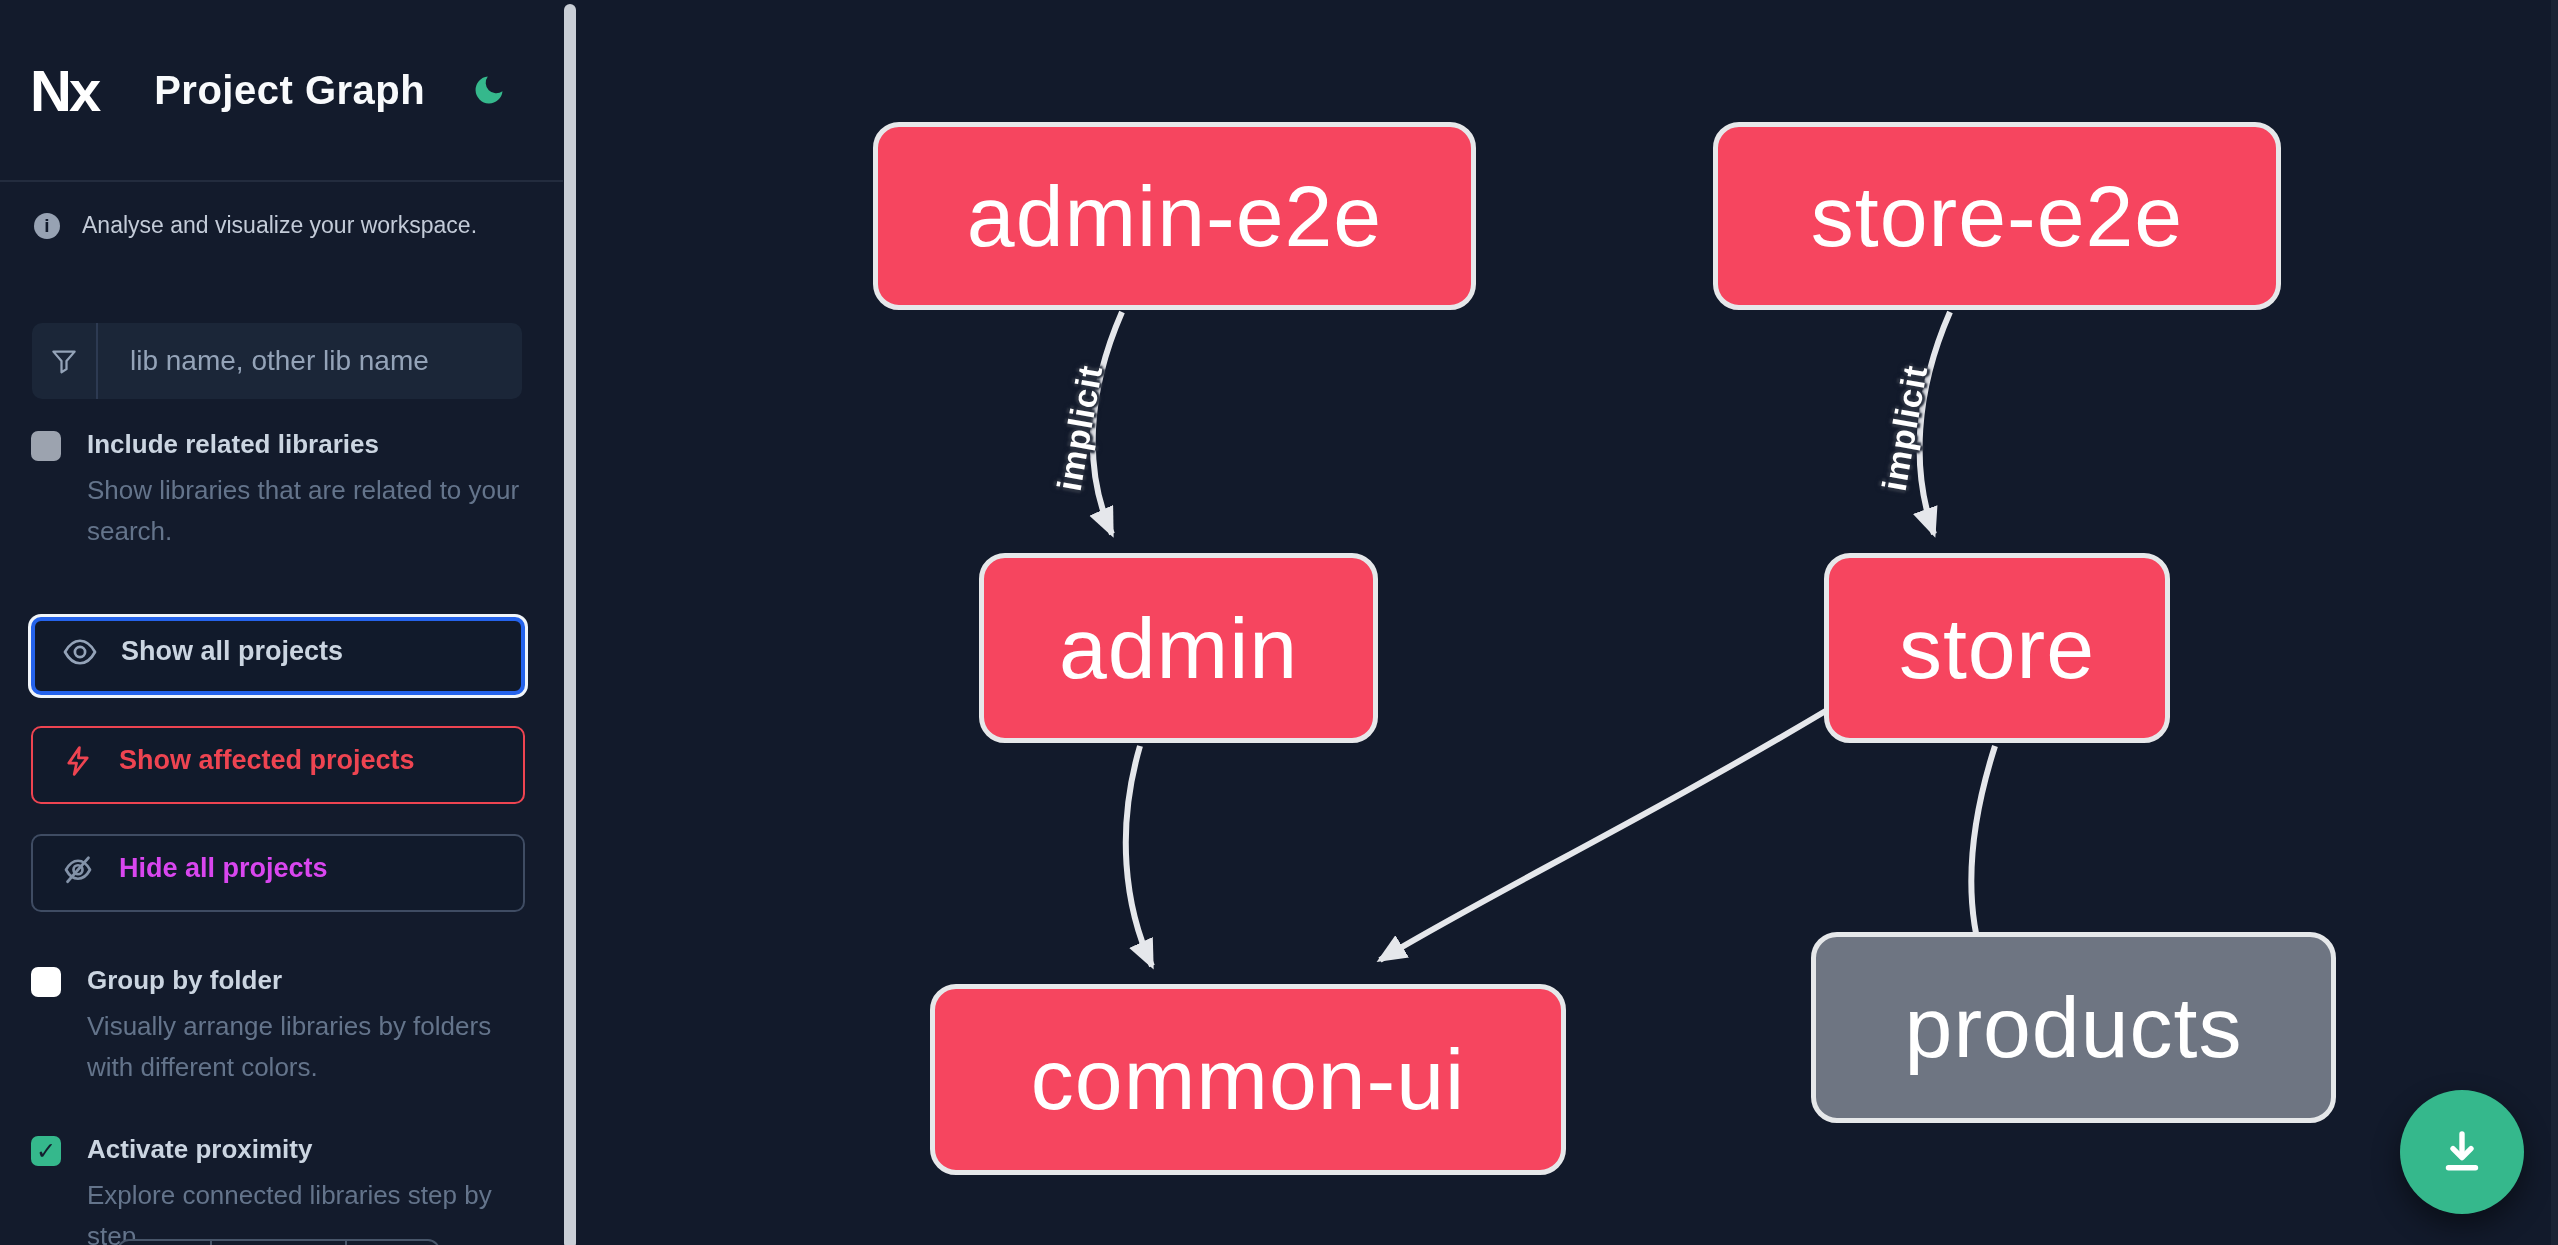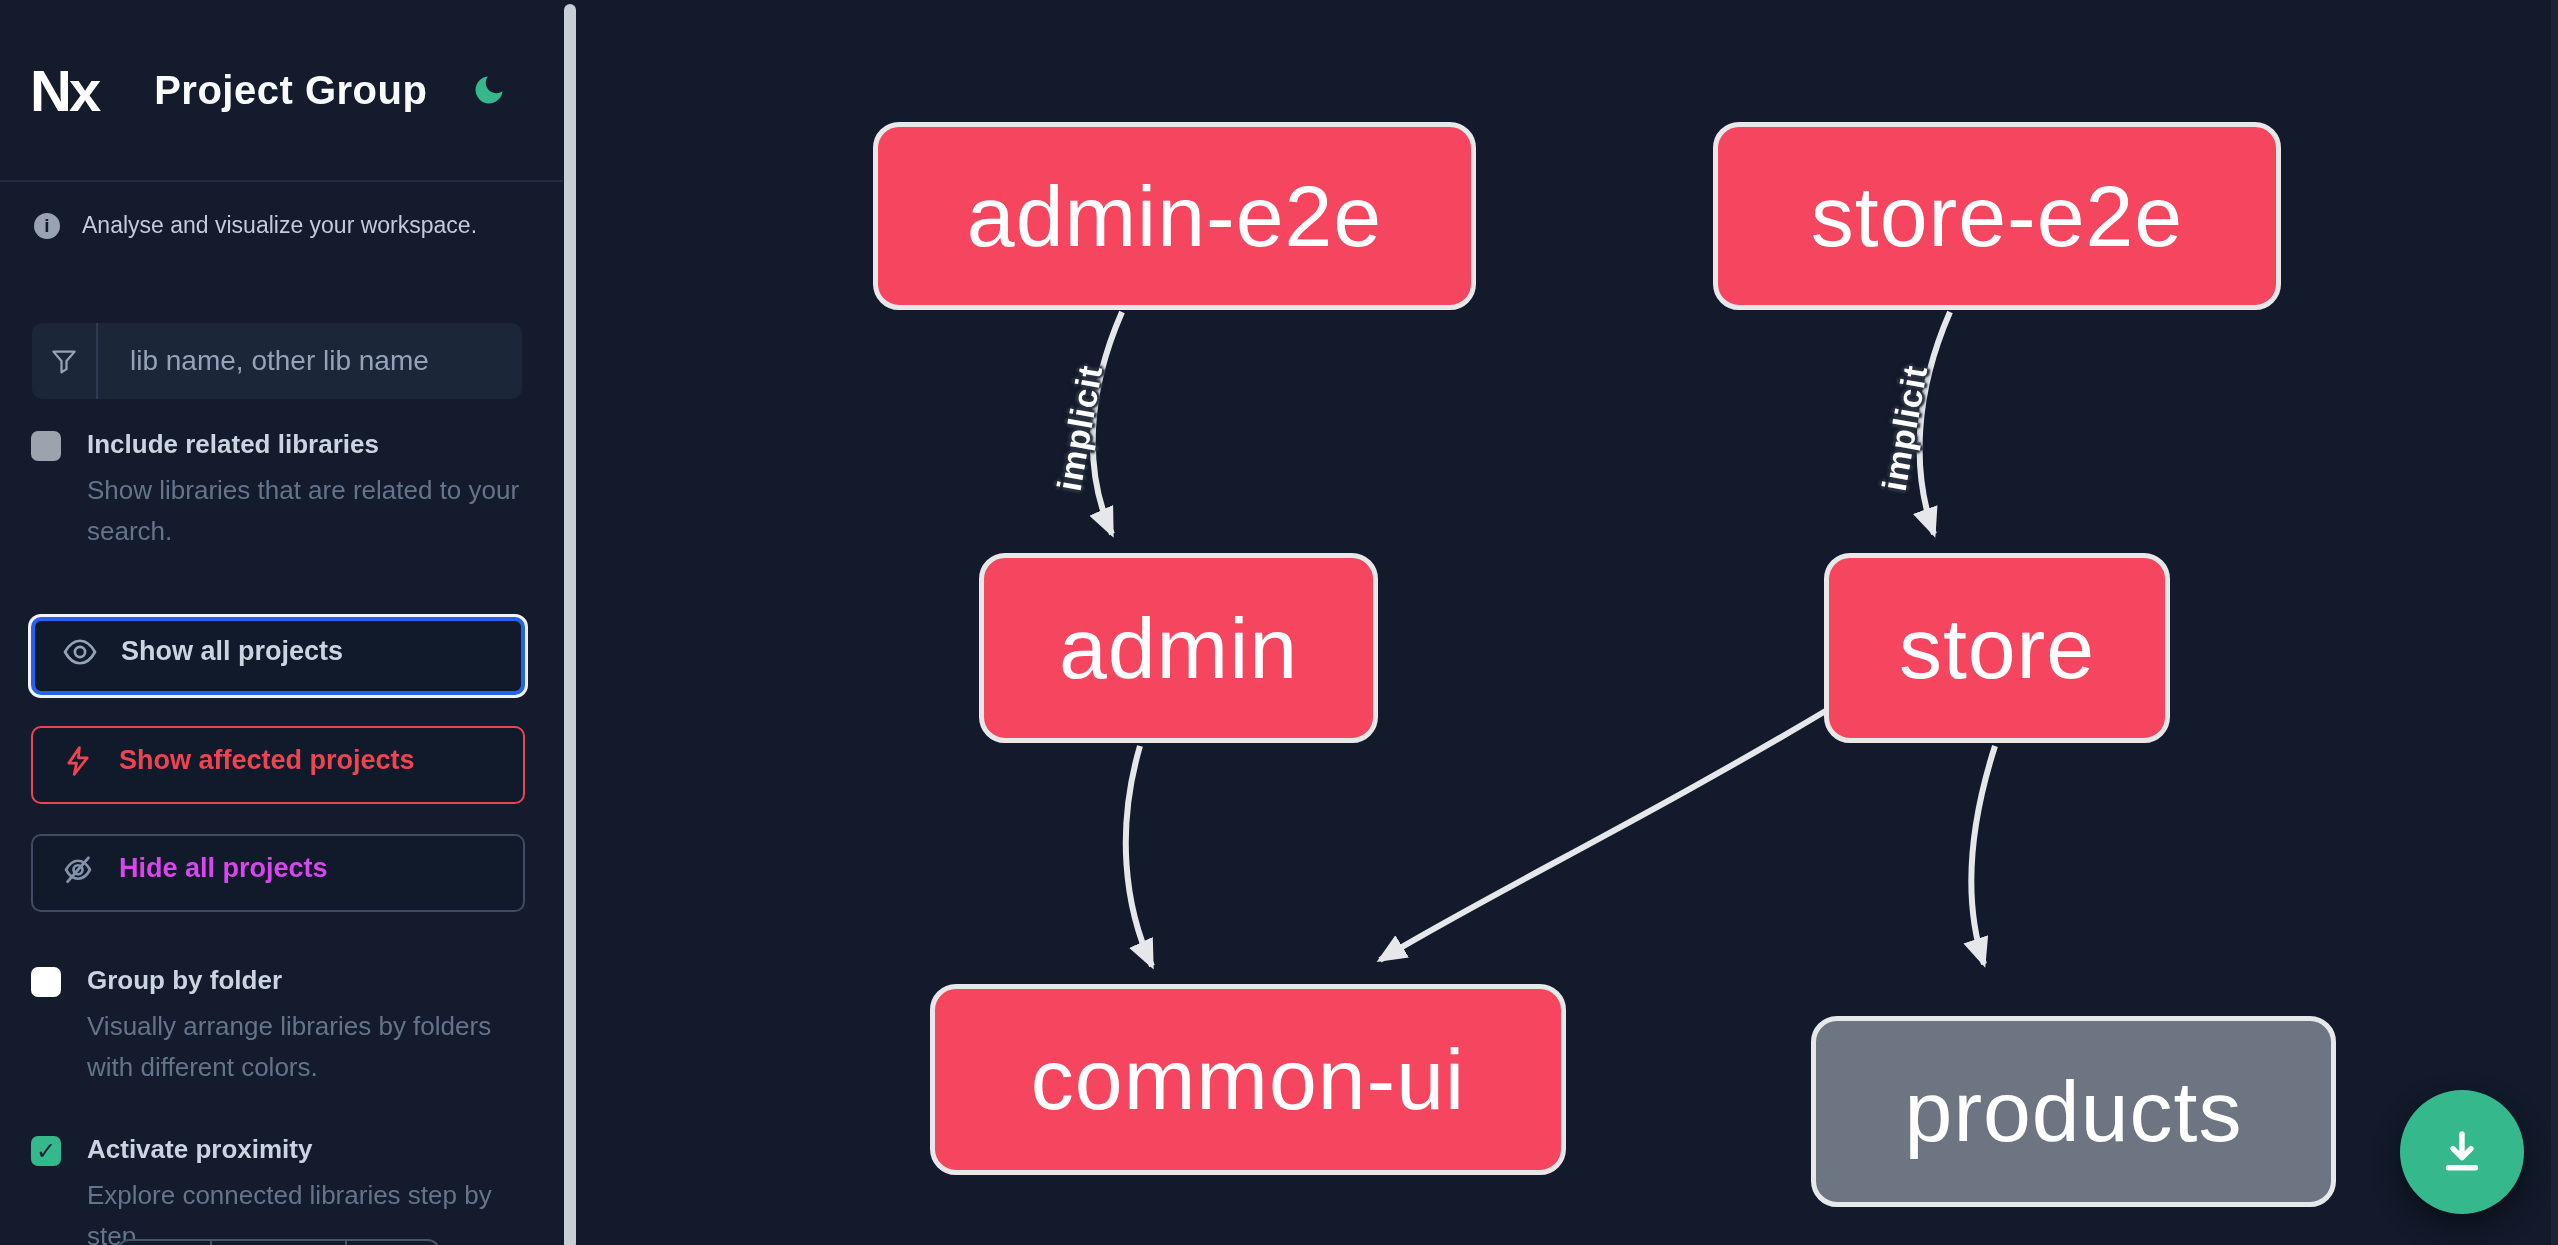--- a/index.html
+++ b/index.html
@@ -98,21 +98,21 @@
     </div>
     <div class="node node--pink" style="left:979px;top:553px;width:399px;height:190px;">
       <span>admin</span>
     </div>
     <div class="node node--pink" style="left:1824px;top:553px;width:346px;height:190px;">
       <span>store</span>
     </div>
     <div class="node node--pink" style="left:930px;top:984px;width:636px;height:191px;">
       <span>common-ui</span>
     </div>
-    <div class="node node--gray" style="left:1811px;top:1016px;width:525px;height:191px;">
+    <div class="node node--gray" style="left:1811px;top:932px;width:525px;height:191px;">
       <span>products</span>
     </div>
 
     <button class="fab">
       <span style="line-height:0;">
         <svg width="54" height="54" viewBox="0 0 24 24" fill="none" stroke="#ffffff" stroke-width="2.4" stroke-linecap="round" stroke-linejoin="round">
           <path d="M12 4 v10"></path>
             <path d="M8 10.5 l4 4 4 -4"></path>
             <path d="M6 19 h12"></path>
         </svg>
@@ -121,21 +121,21 @@
 
     <div class="right-strip"></div>
   </div>
 
   <aside class="sidebar">
 
     <div class="side-header">
       <div class="logo">
         <span>Nx</span>
       </div>
-      <div class="title">Project Group</div>
+      <div class="title">Project Graph</div>
       <button class="moon-btn">
         <span style="line-height:0;">
           <svg width="36" height="36" viewBox="0 0 24 24" fill="#35b88c">
             <path d="M21 12.8 A9 9 0 1 1 11.2 3 a7 7 0 0 0 9.8 9.8 z"></path>
           </svg>
         </span>
       </button>
     </div>
 
     <div class="intro">

